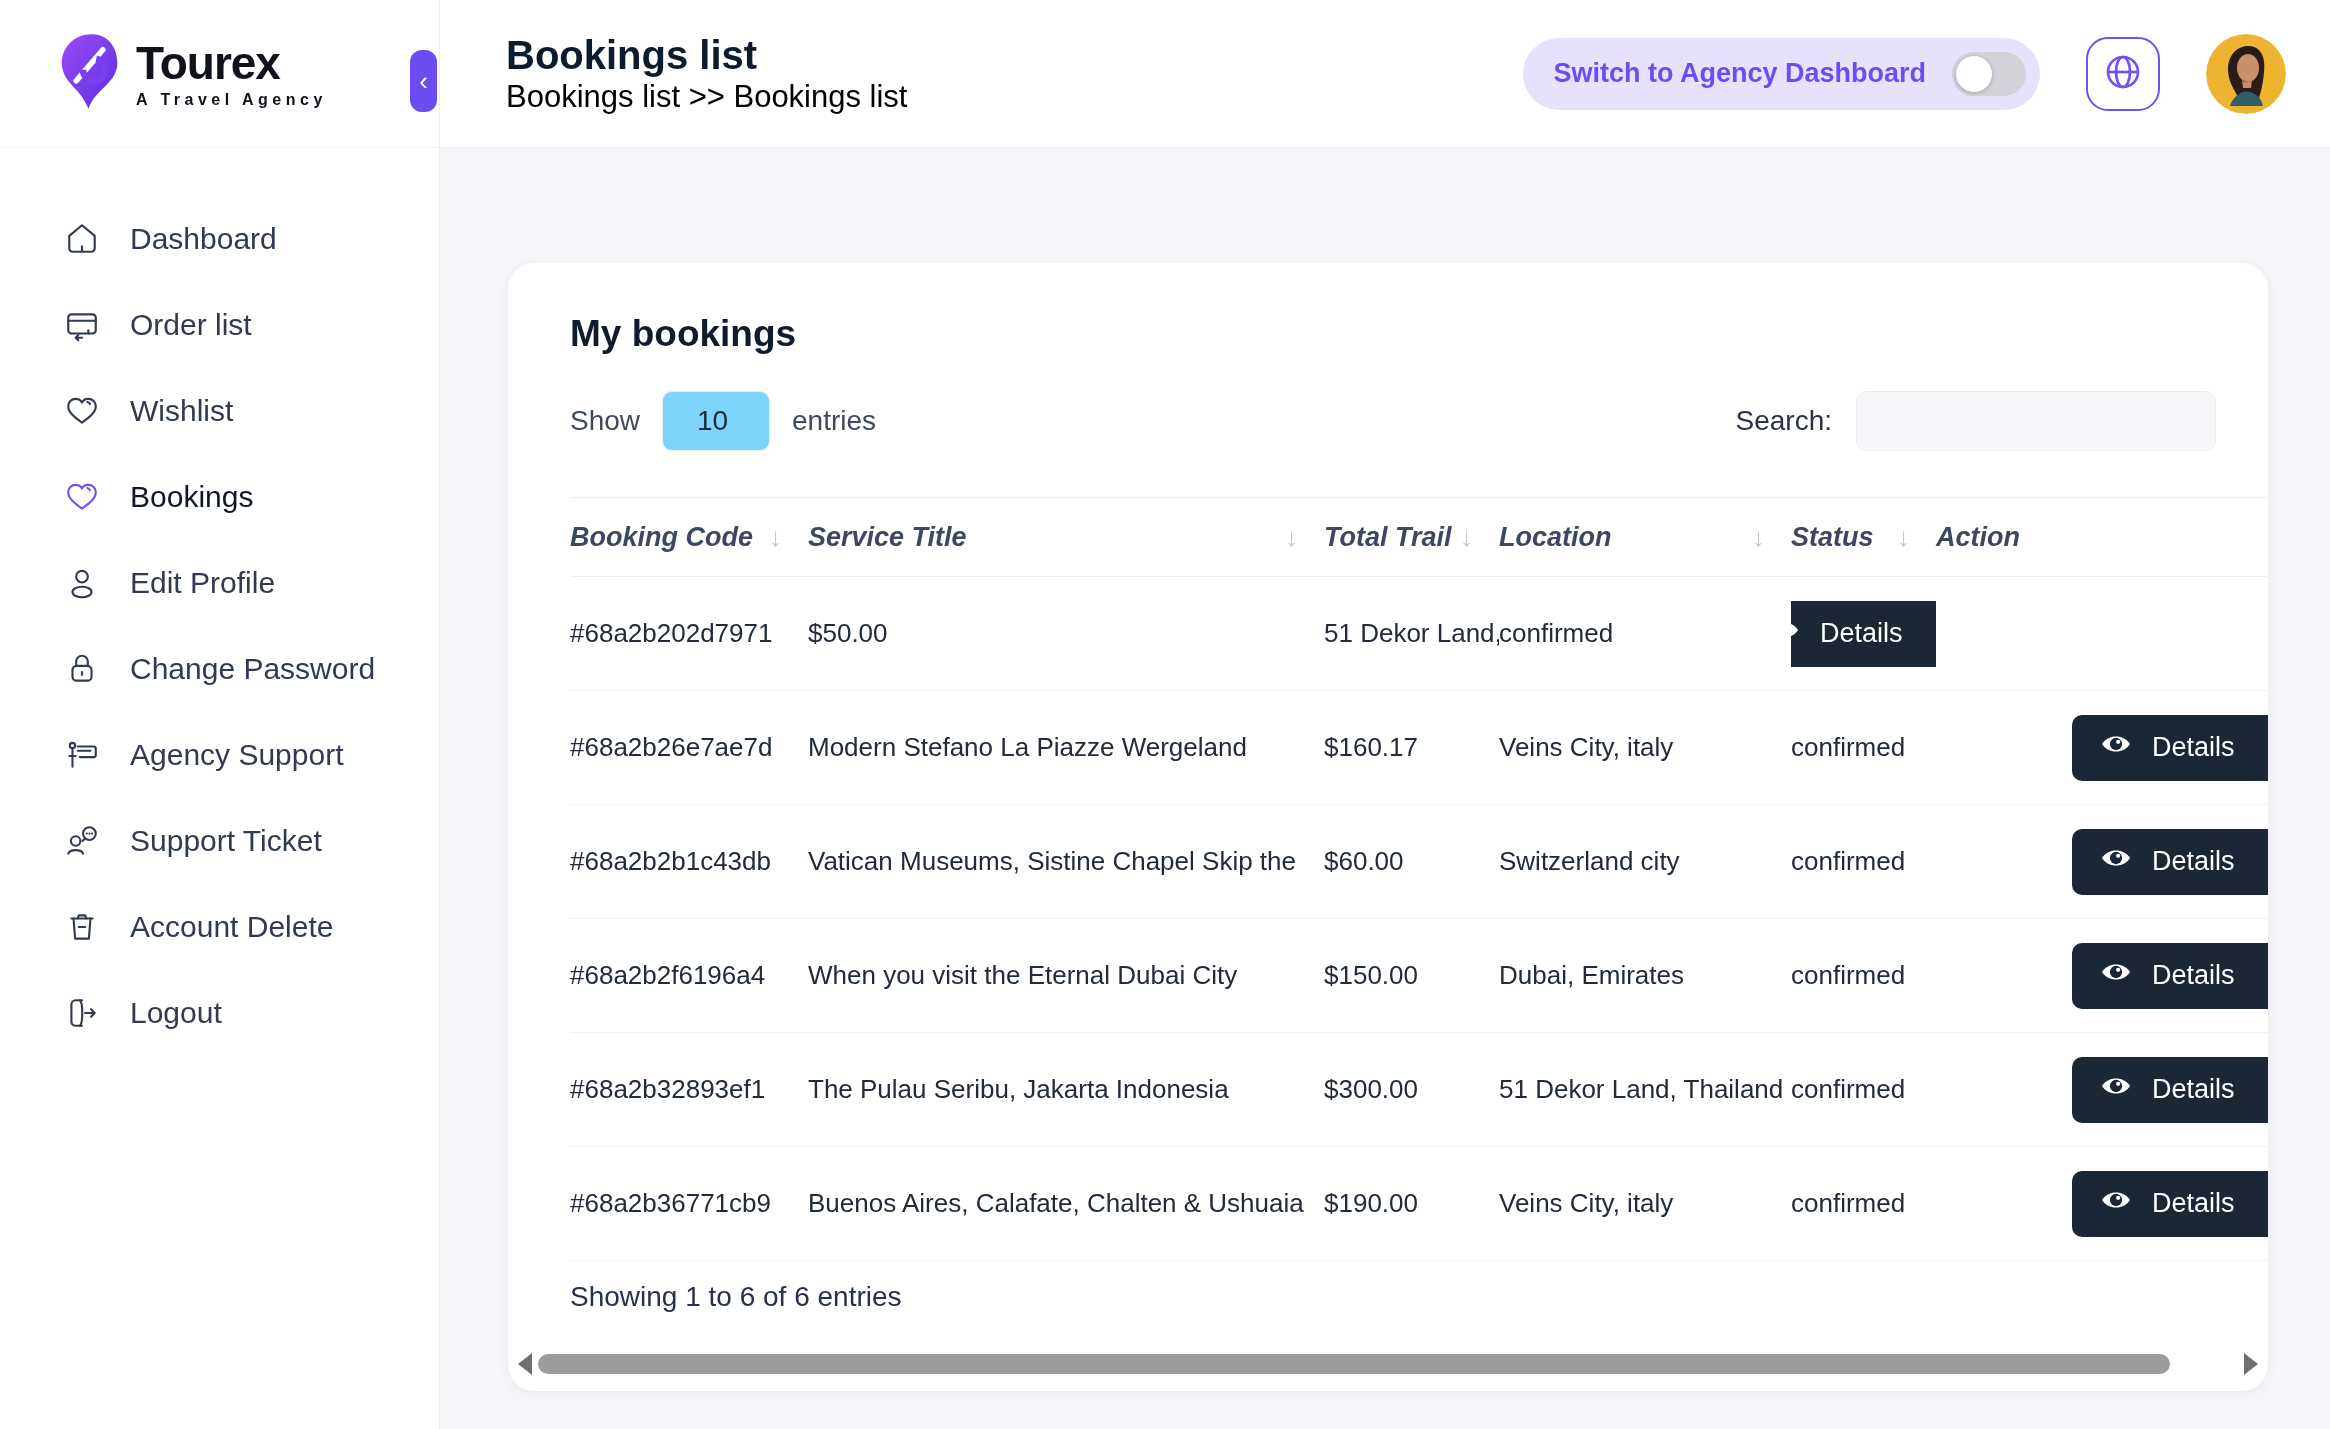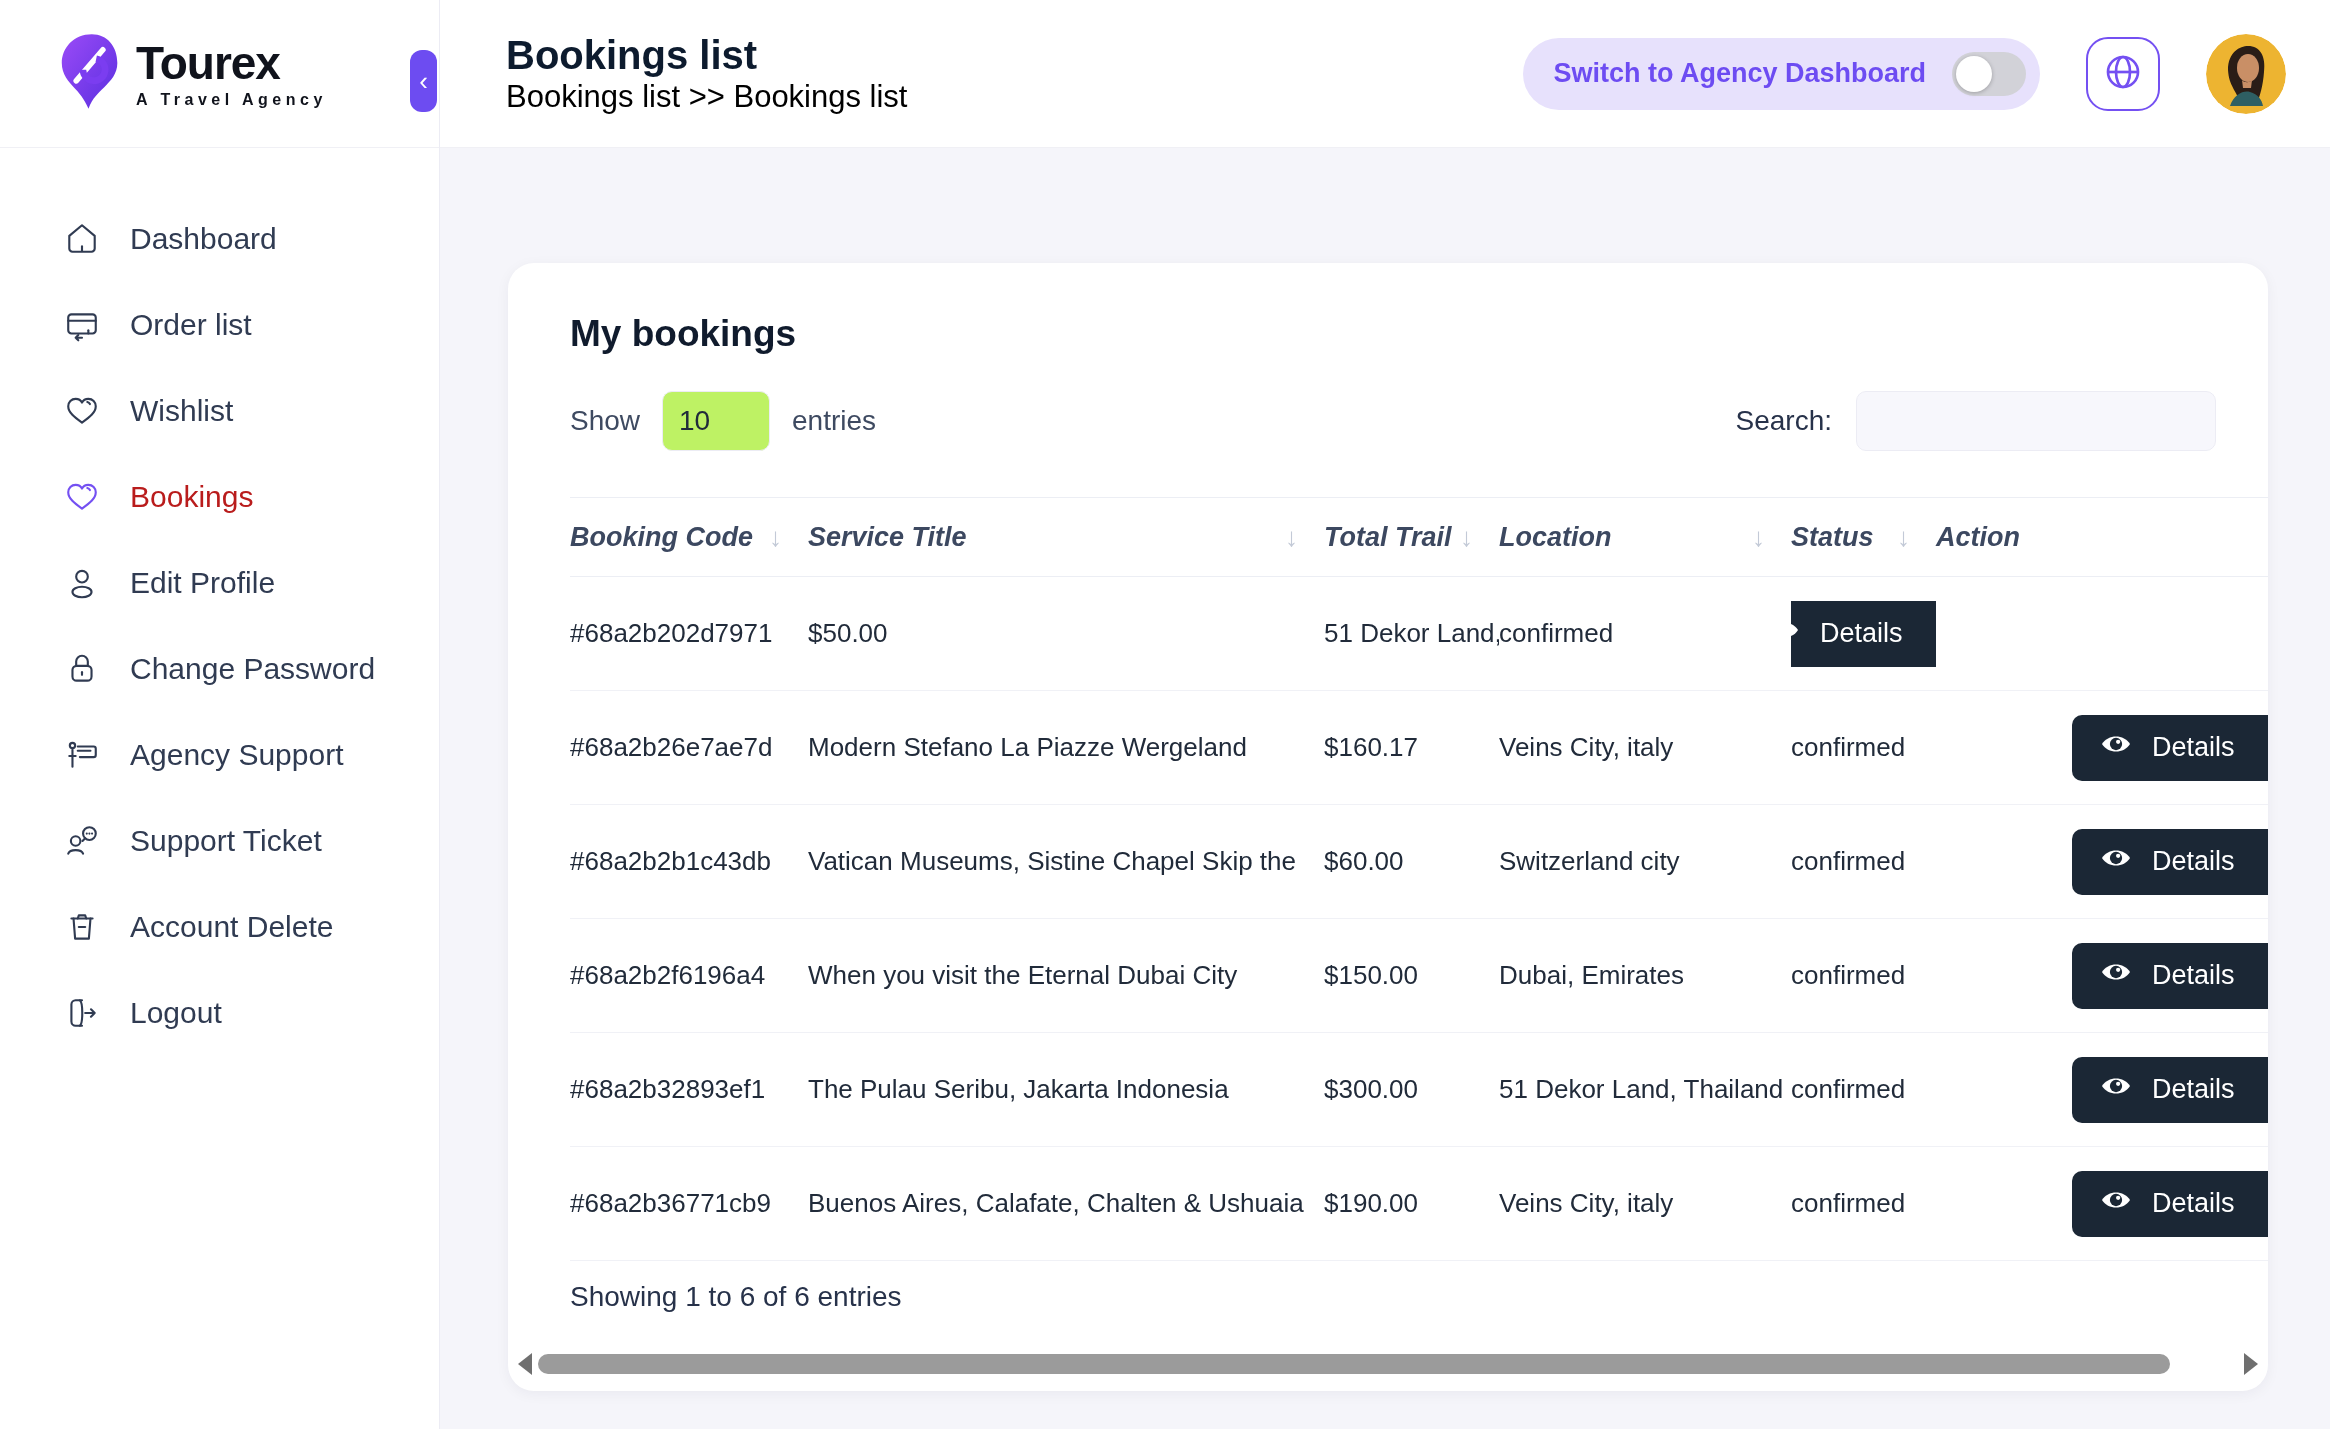--- a/index.html
+++ b/index.html
@@ -30,21 +30,21 @@
     display:flex; align-items:center; justify-content:center;
     color:#fff; font-size:26px; line-height:1; padding:0;
   }
   .nav { padding-top:48px; }
   .nav-item {
     height:86px; display:flex; align-items:center; gap:30px;
     padding-left:64px; font-size:30px; color:#303b52; cursor:pointer;
   }
   .nav-item .nicon { width:36px; height:36px; display:flex; align-items:center; justify-content:center; }
   .nav-item svg { stroke:#303b52; }
-  .nav-item.active { color:#b91c1c; }
+  .nav-item.active { color:#0f172a; }
   .nav-item.active svg { stroke:#7450f2; }
 
   
   .main { flex:1; display:flex; flex-direction:column;gap:48px; }
   .topbar {
     height:148px; background:#fff; border-bottom:1px solid #f0f0f5;
     display:flex; align-items:center; justify-content:space-between;
     padding:0 44px 0 66px;
   }
   .page-head .page-title { font-size:40px; font-weight:800; color:#0d1b2e; line-height:1.1; }
@@ -73,22 +73,22 @@
     box-shadow:0 3px 14px rgba(25,25,60,.05);
     overflow:hidden; padding-bottom:8px;
   }
   .card-title { font-size:37px; font-weight:700; color:#101b2d; margin:50px 0 0 62px; }
   .list-controls {
     display:flex; align-items:center; justify-content:space-between;
     margin:36px 52px 0 62px;
   }
   .show-group { display:flex; align-items:center; gap:22px; font-size:28px; color:#3e4a61; }
   .entries-input {
-    width:108px; height:60px; background:#bef264; border:1px solid #ececf4; border-radius:10px;
-    font-size:28px; color:#212b3a; padding:0 0 0 16px; outline:none;
+    width:108px; height:60px; background:#7dd3fc; border:1px solid #ececf4; border-radius:10px;
+    font-size:28px; color:#212b3a; padding:0 0 0 34px; outline:none;
     font-family:"Liberation Sans", sans-serif;
   }
   .search-group { display:flex; align-items:center; gap:24px; font-size:28px; color:#27324a; }
   .search-input {
     width:360px; height:60px; background:#f7f7fc; border:1px solid #ececf4; border-radius:10px;
     font-size:28px; color:#212b3a; padding:0 20px; outline:none;
     font-family:"Liberation Sans", sans-serif;
   }
 
   

